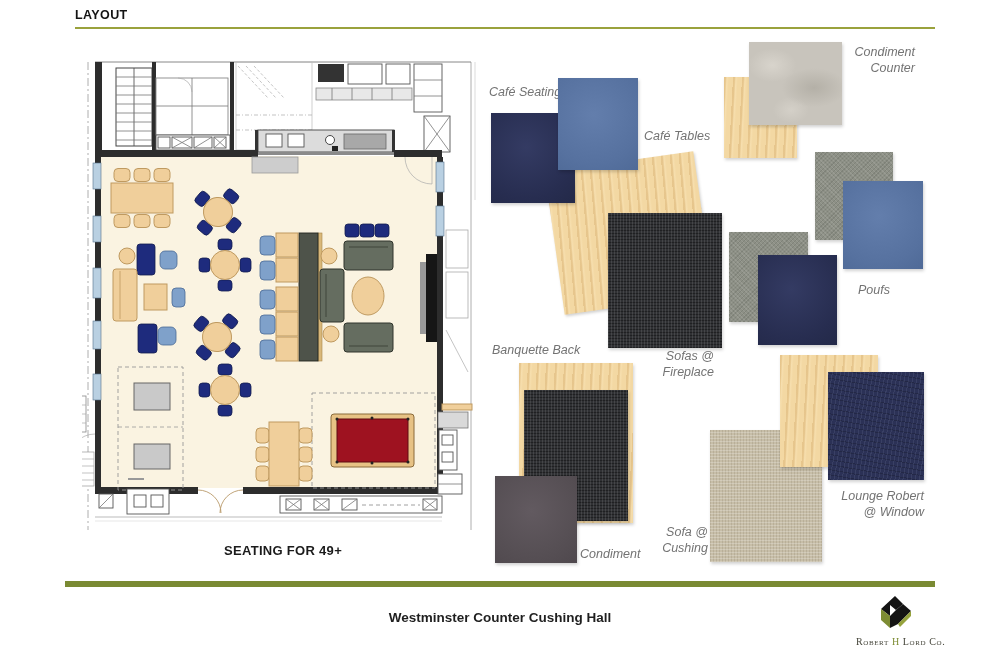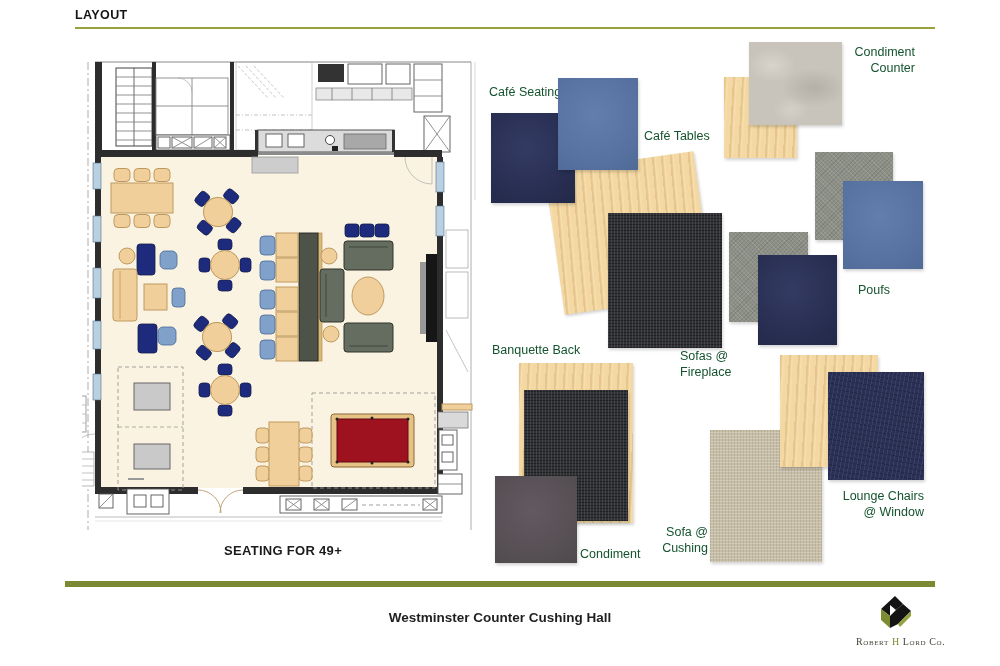--- a/index.html
+++ b/index.html
@@ -22,23 +22,23 @@
   .tex-wood{background-color:#f3d8a3;background-image:repeating-linear-gradient(93deg, rgba(198,150,82,.28) 0px, rgba(198,150,82,.28) 1.5px, rgba(255,238,200,.30) 3px, rgba(243,216,163,0) 5px, rgba(243,216,163,0) 9px);}
   .tex-stone{background-color:#c8c4bc;background-image:radial-gradient(ellipse 40px 28px at 25% 28%, #d8d4cc 0%, rgba(216,212,204,0) 60%),radial-gradient(ellipse 50px 30px at 70% 55%, #b4b0a7 0%, rgba(180,176,167,0) 65%),radial-gradient(ellipse 30px 22px at 45% 82%, #d4d0c8 0%, rgba(212,208,200,0) 60%);}
   .tex-felt{background-color:#8d9086;background-image:repeating-linear-gradient(45deg, rgba(255,255,255,.10) 0 1px, rgba(0,0,0,0) 1px 3px),repeating-linear-gradient(-45deg, rgba(40,45,38,.14) 0 1px, rgba(0,0,0,0) 1px 3px);}
   .tex-tweed{background-color:#303134;background-image:repeating-linear-gradient(90deg, rgba(255,255,255,.10) 0 1px, rgba(0,0,0,0) 1px 3px),repeating-linear-gradient(0deg, rgba(0,0,0,.35) 0 1px, rgba(0,0,0,0) 1px 3px);}
   .tex-dleather{background:radial-gradient(circle at 45% 40%, #625a60 0%, #554e53 70%, #4f484d 100%);}
   .tex-linen{background-color:#c7bea8;background-image:repeating-linear-gradient(0deg, rgba(255,255,255,.22) 0 1px, rgba(0,0,0,0) 1px 3px),repeating-linear-gradient(90deg, rgba(125,113,90,.20) 0 1px, rgba(0,0,0,0) 1px 3px);}
   .tex-denim{background-color:#2b3156;background-image:repeating-linear-gradient(100deg, rgba(160,170,200,.12) 0 1px, rgba(0,0,0,0) 1px 4px),repeating-linear-gradient(10deg, rgba(0,0,0,.18) 0 1px, rgba(0,0,0,0) 1px 5px);}
   .rot{transform:rotate(-8deg);}
 
   
-  .slabel{position:absolute;font-size:12.5px;color:#14532d;line-height:1.28;white-space:pre-line;}
+  .slabel{position:absolute;font-size:12.5px;color:#737373;line-height:1.28;white-space:pre-line;font-style:italic;}
   .ta-r{text-align:right;}
-  .ta-c{text-align:left;margin-left:32px;}
+  .ta-c{text-align:right;}
 
   
   .f-rule{position:absolute;left:65px;top:581px;width:870px;height:6px;background:#7a8a33;}
   .f-title{position:absolute;left:0;top:610px;width:1000px;text-align:center;font-size:13.5px;font-weight:bold;color:#1f1f1f;}
   .logo{position:absolute;left:856px;top:592px;width:84px;height:60px;}
   .logo-mark{position:absolute;left:18px;top:2px;}
   .logo-text{position:absolute;left:0;top:44px;width:84px;text-align:right;font-family:"Liberation Serif",serif;font-variant:small-caps;font-size:10px;letter-spacing:.6px;color:#45453a;white-space:nowrap;}
   .logo-text .lh{color:#7d8c33;}
 
   
@@ -364,21 +364,21 @@
   <div class="slabel" style="left:644px;top:128px;">Café Tables</div>
   <div class="slabel ta-r" style="left:830px;top:44px;width:85px;">Condiment
 Counter</div>
   <div class="slabel" style="left:841px;top:282px;margin-left:17px;">Poufs</div>
   <div class="slabel ta-c" style="left:648px;top:348px;width:66px;">Sofas @
 Fireplace</div>
   <div class="slabel" style="left:492px;top:342px;">Banquette Back</div>
   <div class="slabel" style="left:580px;top:546px;">Condiment</div>
   <div class="slabel ta-r" style="left:652px;top:524px;width:56px;">Sofa @
 Cushing</div>
-  <div class="slabel ta-r" style="left:838px;top:488px;width:86px;">Lounge Chairs
+  <div class="slabel ta-r" style="left:838px;top:488px;width:86px;">Lounge Robert
 @ Window</div>
 
   <div class="f-rule"></div>
   <div class="f-title">Westminster Counter Cushing Hall</div>
 
   <div class="logo">
     <svg class="logo-mark" width="44" height="38" viewBox="0 0 44 38">
       <path fill="#141414" d="M7,15 L21,2 L29,10 L22,16 L16,11 L16,22 Z"></path>
       <path fill="#7d8c33" d="M7,15 L16,22 L16,34 L7,26 Z"></path>
       <path fill="#141414" d="M22,16 L29,10 L37,17 L24,30 L16,34 L16,22 Z"></path>

